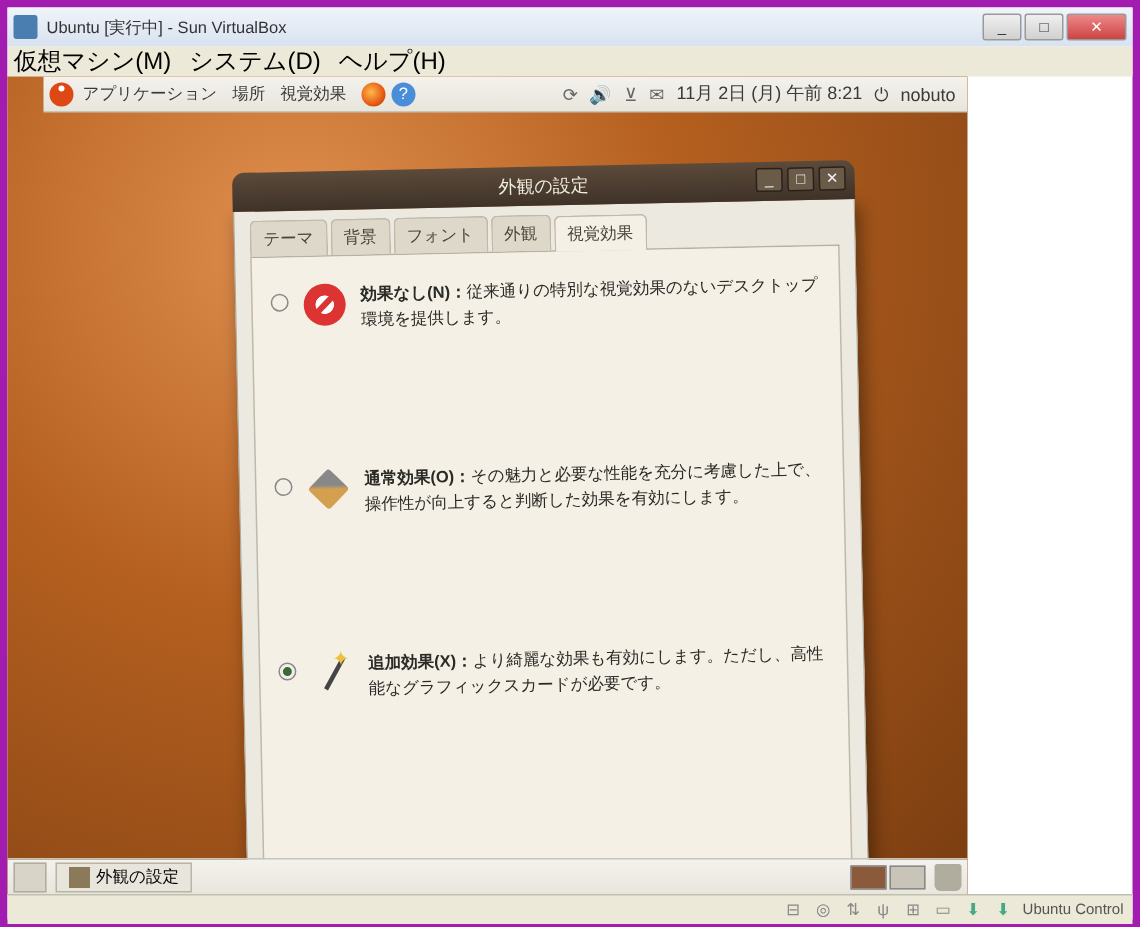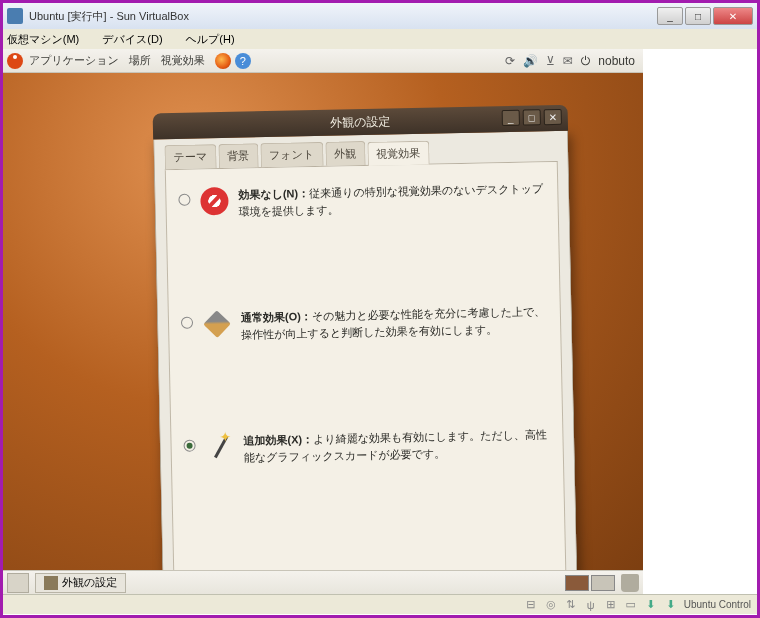--- a/index.html
+++ b/index.html
@@ -1,32 +1,32 @@
 <!DOCTYPE html>
 <html><head>
 <meta charset="utf-8">
 <style>
 * { margin: 0; padding: 0; box-sizing: border-box; font-family: sans-serif; }
 body { width: 760px; height: 618px; background: #e8e8e8; overflow: hidden; position: relative; }
 
 
-.vista-window { width: 760px; height: 618px; background: #fff; border: 3px solid #a21caf; }
+.vista-window { width: 760px; height: 618px; background: #fff; border: 5px solid #a21caf; }
 .vista-titlebar { height: 26px; background: linear-gradient(#f0f4fa, #d8e2f0); display: flex; align-items: center; padding: 0 4px; font-size: 11px; color: #333; }
 .vista-titlebar .vb-icon { width: 16px; height: 16px; background: #4a7db0; margin-right: 6px; border-radius: 2px; }
 .vista-title { flex: 1; }
 .vista-btns { display: flex; gap: 2px; }
 .vista-btn { width: 26px; height: 18px; background: linear-gradient(#f0f0f0,#d0d0d0); border: 1px solid #999; border-radius: 2px; font-size: 10px; display: flex; align-items: center; justify-content: center; cursor: pointer; }
 .vista-btn.close { background: linear-gradient(#e88,#c44); color: #fff; width: 40px; }
 
 
-.vb-menu { height: 20px; background: #ece9d8; display: flex; align-items: center; padding: 0 4px; font-size: 11px; gap: 23px; }
+.vb-menu { height: 20px; background: #ece9d8; display: flex; align-items: center; padding: 0 4px; font-size: 16px; gap: 12px; }
 .vb-menu span { cursor: pointer; }
 
 
-.guest { width: 640px; height: 545px; position: relative; background: radial-gradient(ellipse at 30% 20%, #e09050 0%, #b56020 40%, #7a3d10 100%); overflow: hidden; }
+.guest { width: 640px; height: 545px; position: relative; background: radial-gradient(ellipse at 30% 20%, #e09050 0%, #b56020 40%, #7a3d10 100%); overflow: hidden; padding-left: 24px; }
 
 
 .gnome-top { height: 24px; background: linear-gradient(#f4f2ed,#e8e5dc); border-bottom: 1px solid #c8c4b8; display: flex; align-items: center; padding: 0 4px; font-size: 11px; color: #3a3a36; }
 .ubuntu-logo { width: 16px; height: 16px; border-radius: 50%; background: #dd4814; margin-right: 6px; position: relative; }
 .ubuntu-logo::before { content: ''; position: absolute; width: 4px; height: 4px; background: #fff; border-radius: 50%; top: 2px; left: 6px; }
 .gnome-menu-item { margin-right: 10px; cursor: pointer; }
 .ff-icon { width: 16px; height: 16px; border-radius: 50%; background: radial-gradient(circle at 40% 40%, #ffb84d, #e55b13 60%, #a62e00); margin-right: 4px; }
 .help-icon { width: 16px; height: 16px; border-radius: 50%; background: #4a8dd8; color: #fff; font-size: 11px; display: flex; align-items: center; justify-content: center; }
 .gnome-spacer { flex: 1; }
 .tray-item { margin: 0 4px; color: #666; font-size: 12px; }
@@ -82,38 +82,39 @@
     <div class="vista-title">Ubuntu [実行中] - Sun VirtualBox</div>
     <div class="vista-btns">
       <div class="vista-btn">_</div>
       <div class="vista-btn">□</div>
       <div class="vista-btn close">✕</div>
     </div>
   </div>
 
   <div class="vb-menu">
     <span>仮想マシン(M)</span>
-    <span>デバイス(D)</span>
+    <span>システム(D)</span>
     <span>ヘルプ(H)</span>
   </div>
 
   <div class="guest">
 
     <div class="gnome-top">
       <div class="ubuntu-logo"></div>
       <span class="gnome-menu-item">アプリケーション</span>
       <span class="gnome-menu-item">場所</span>
       <span class="gnome-menu-item">視覚効果</span>
       <div class="ff-icon"></div>
       <div class="help-icon">?</div>
       <div class="gnome-spacer"></div>
       <span class="tray-item">⟳</span>
       <span class="tray-item">🔊</span>
       <span class="tray-item">⊻</span>
       <span class="tray-item">✉</span>
+      <span class="tray-item" style="color:#3a3a36">11月 2日 (月) 午前 8:21</span>
       <span class="tray-item" style="color:#3a3a36">⏻</span>
       <span class="tray-item" style="color:#3a3a36">nobuto</span>
     </div>
 
     <div class="dialog-wrap">
       <div class="dlg-titlebar">
         <span>外観の設定</span>
         <div class="dlg-ctrls">
           <div class="dlg-ctrl">_</div>
           <div class="dlg-ctrl">□</div>

